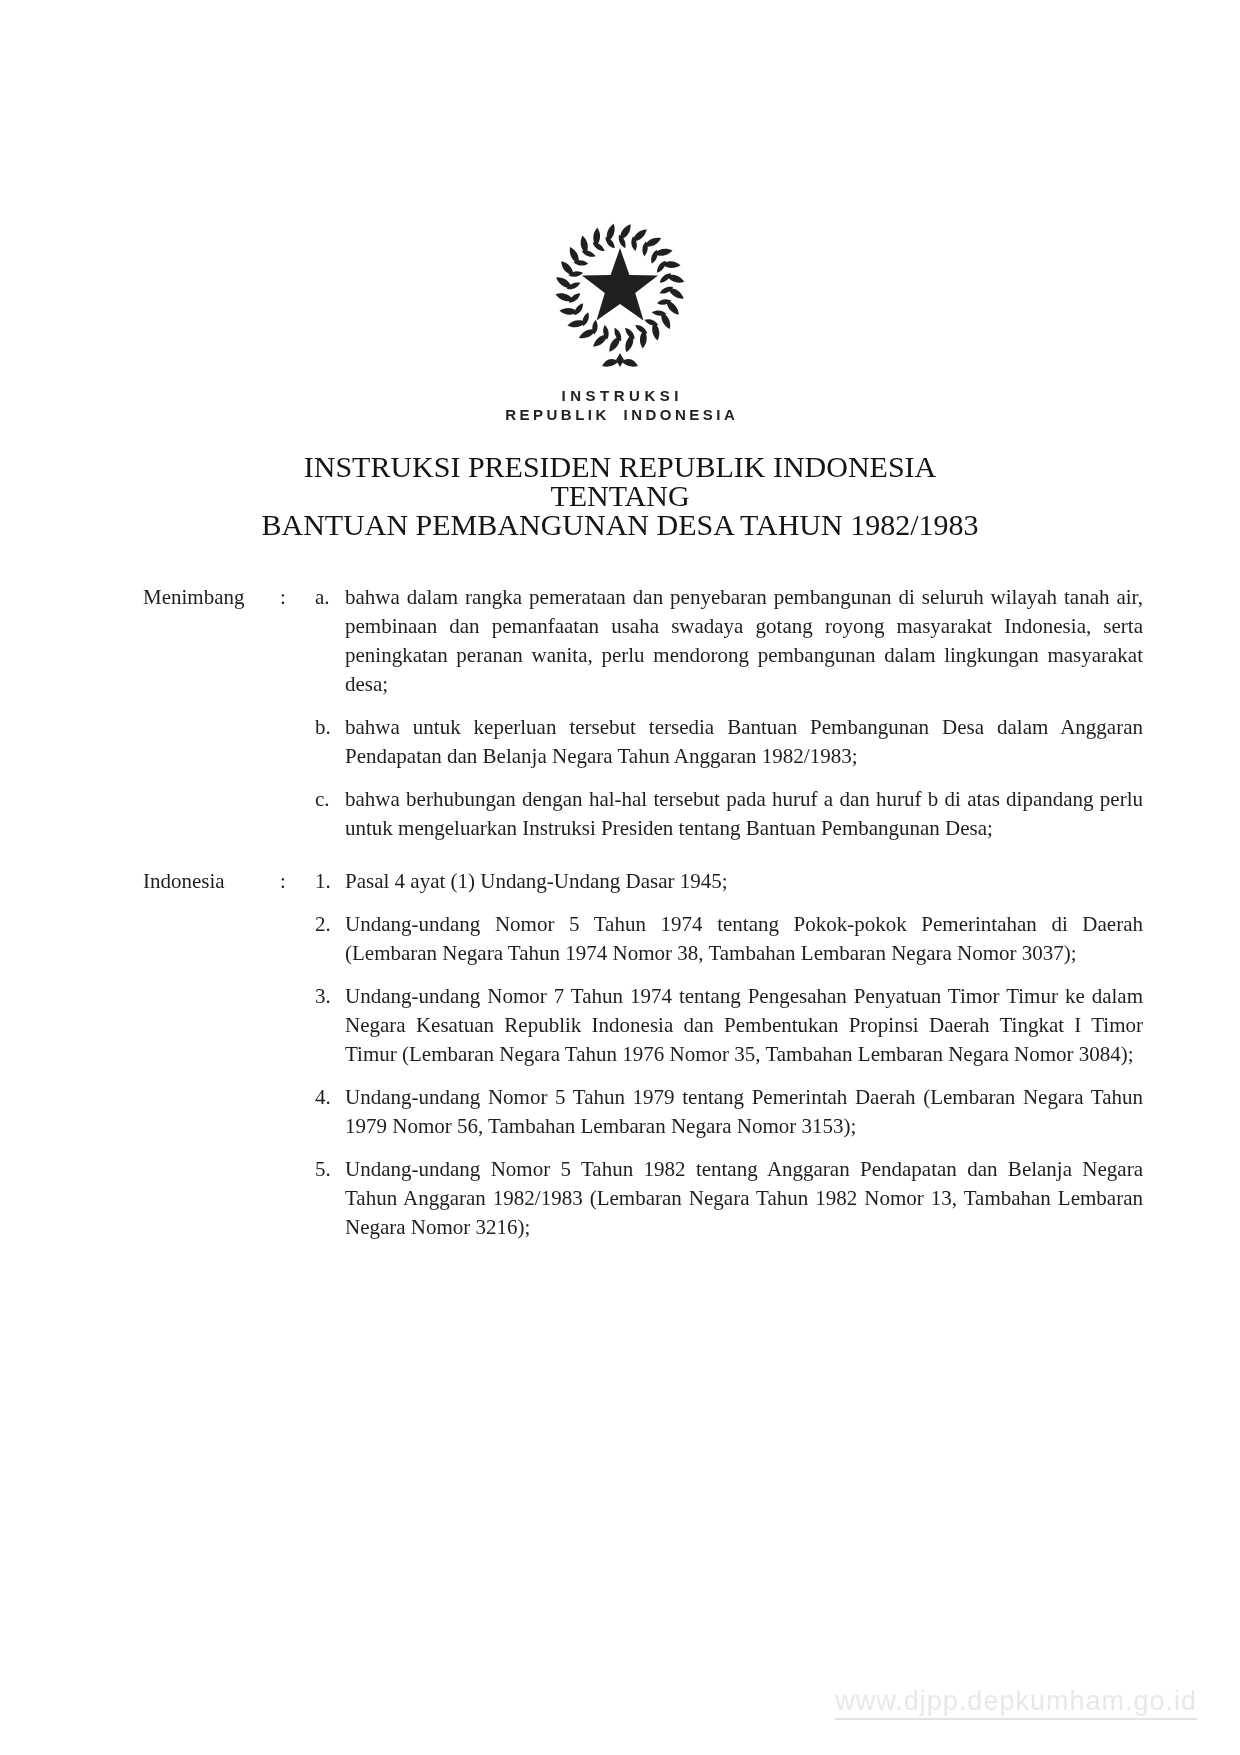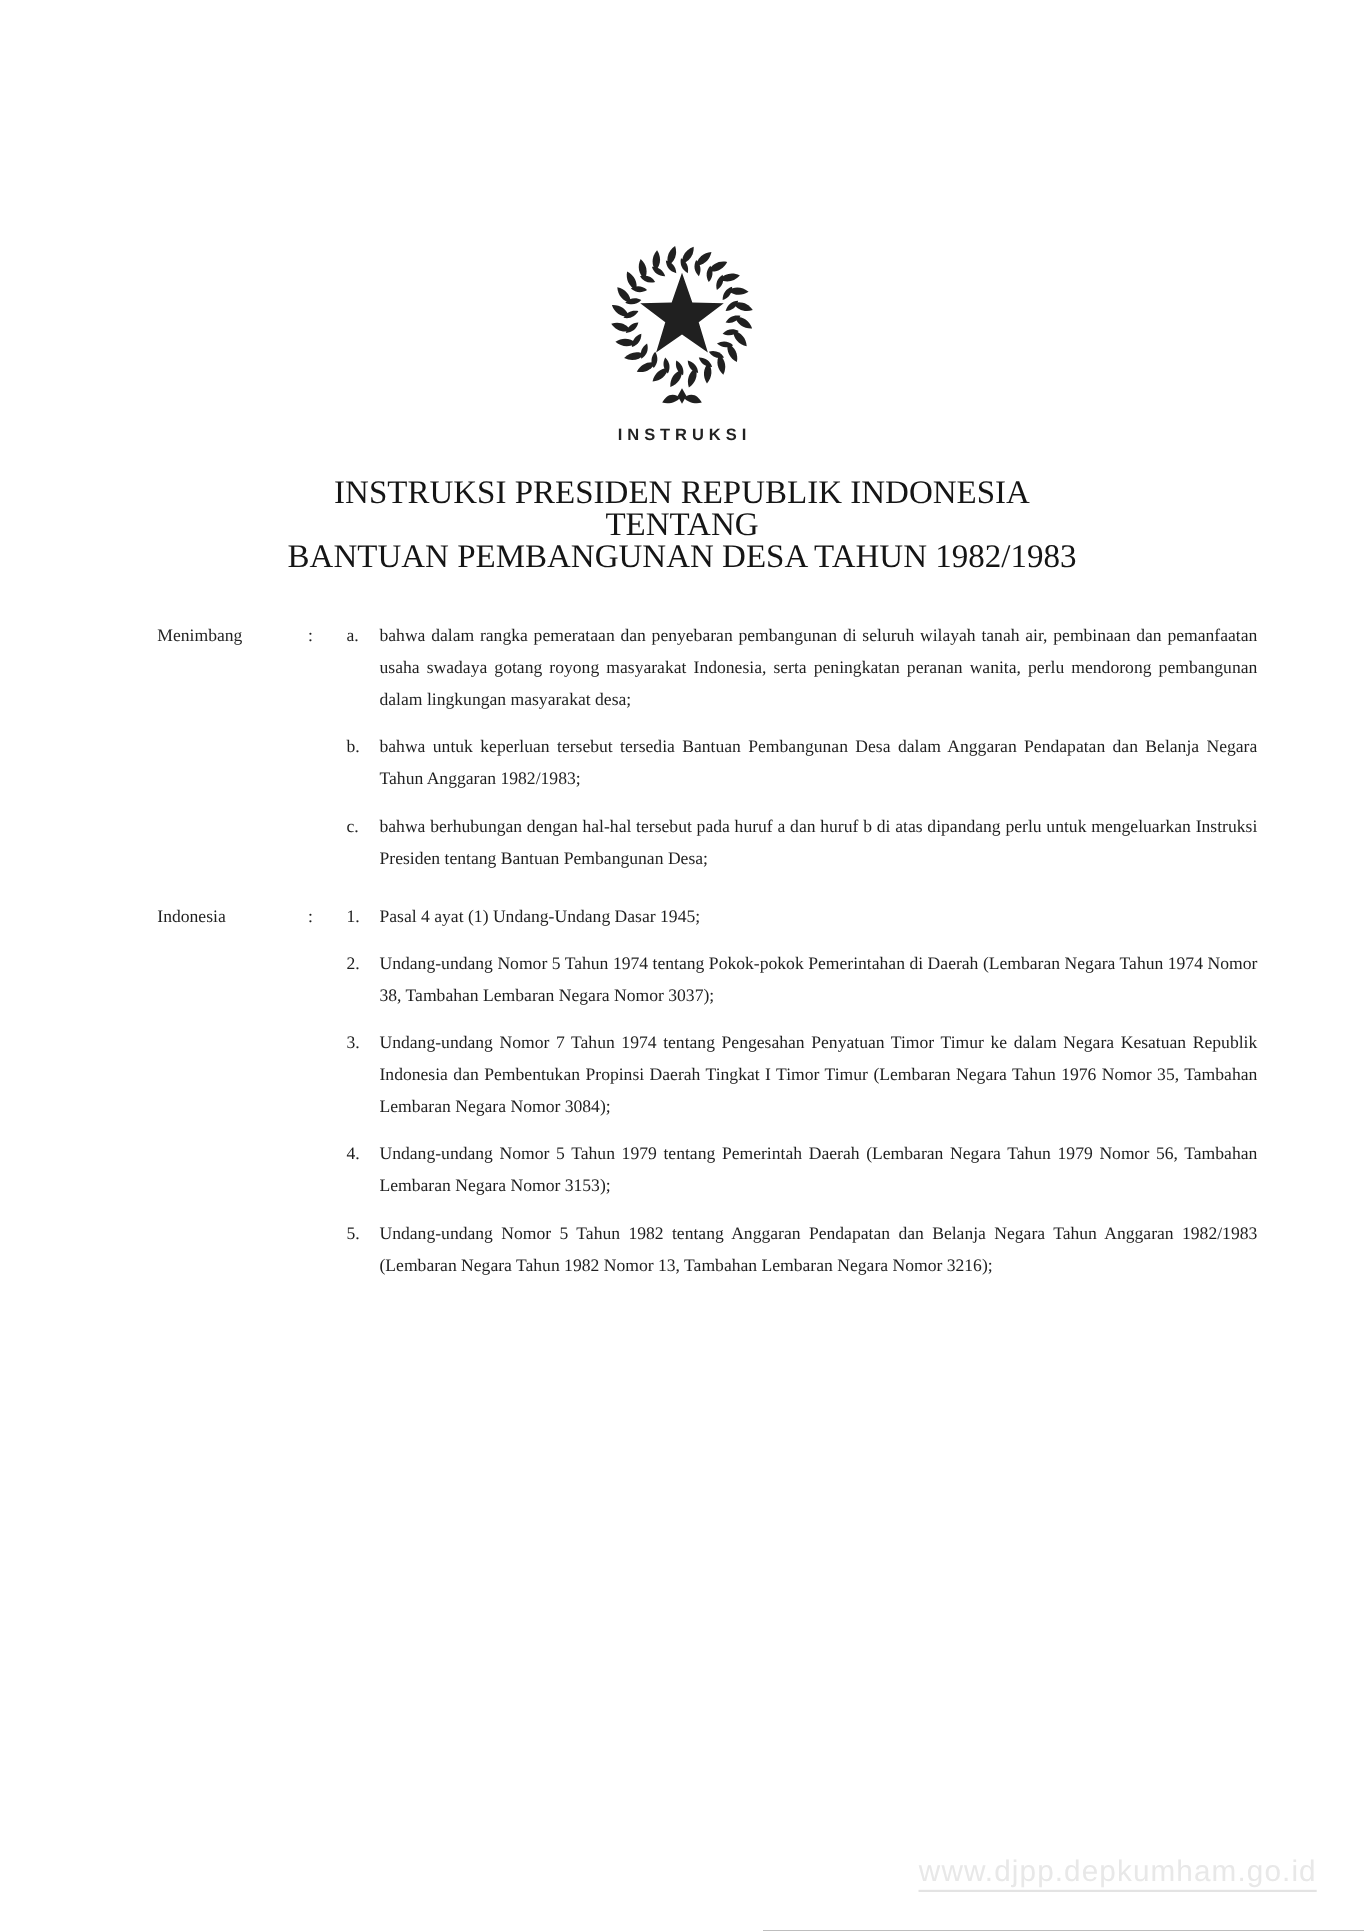--- a/index.html
+++ b/index.html
@@ -40,21 +40,21 @@
     text-align: center;
     font-size: 23px; line-height: 29px;
     color: #151515;
   }
 
   
   .sec {
     position: relative;
     margin-left: 315px;
     margin-right: 97px;
-    font-size: 16px; line-height: 29px;
+    font-size: 21px; line-height: 29px;
   }
   .sec-menimbang { margin-top: 44px; }
   .sec-mengingat { margin-top: 24px; }
   .sec-label { position: absolute; left: -172px; top: 0; white-space: nowrap; }
   .sec-colon { position: absolute; left: -35px; top: 0; }
   .item {
     display: grid;
     grid-template-columns: 30px 1fr;
     margin-bottom: 14px;
   }
@@ -140,20 +140,21 @@
       <g transform="translate(75 150)">
         <path d="M0 -7 L4 0 L0 7 L-4 0 Z"></path>
         <path d="M-4 0 C-11 -3 -15 1 -18 6 C-11 8 -5 5 -2 2 Z"></path>
         <path d="M4 0 C11 -3 15 1 18 6 C11 8 5 5 2 2 Z"></path>
       </g>
     </g>
   </svg>
 
   <div class="org">
     <div class="org-line1">INSTRUKSI</div>
+    <div class="org-line2">REPUBLIK INDONESIA</div>
   </div>
 
   <div class="doc-title">
     <div>INSTRUKSI PRESIDEN REPUBLIK INDONESIA</div>
     <div>TENTANG</div>
     <div>BANTUAN PEMBANGUNAN DESA TAHUN 1982/1983</div>
   </div>
 
 
   <section class="sec sec-menimbang">

